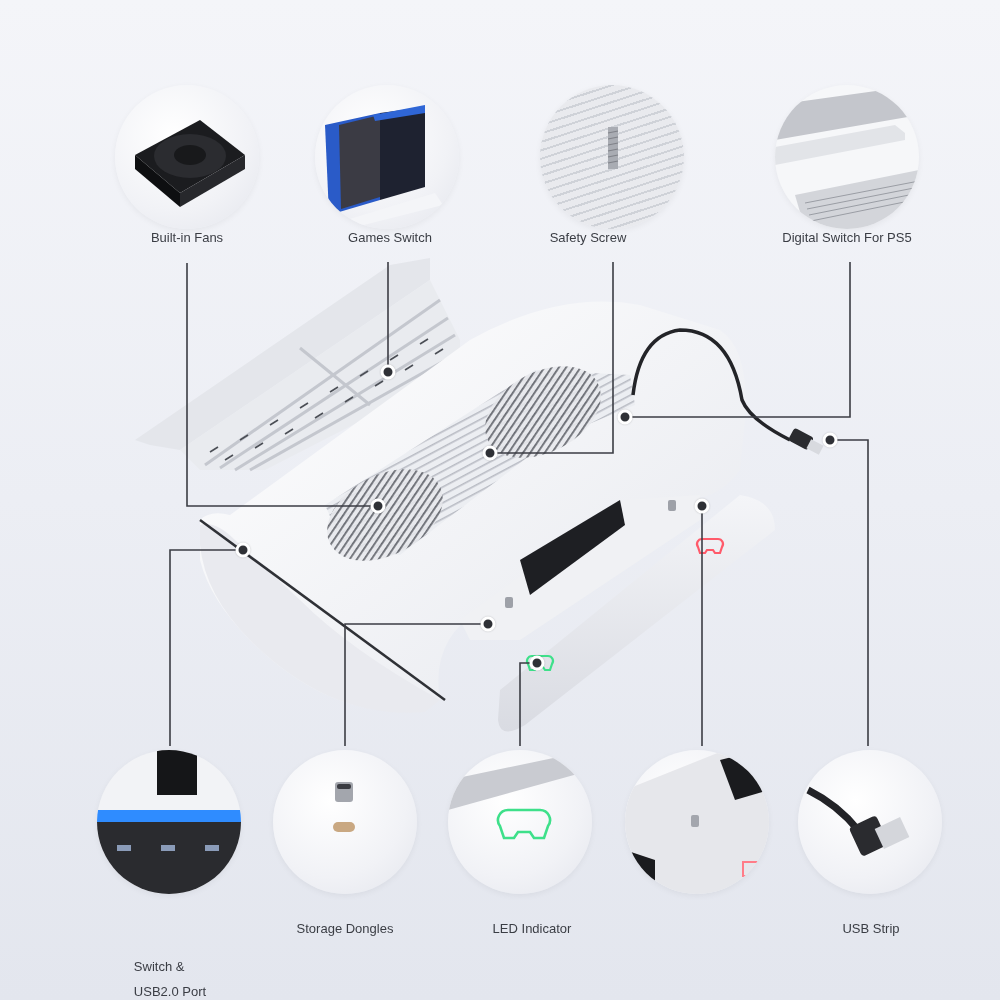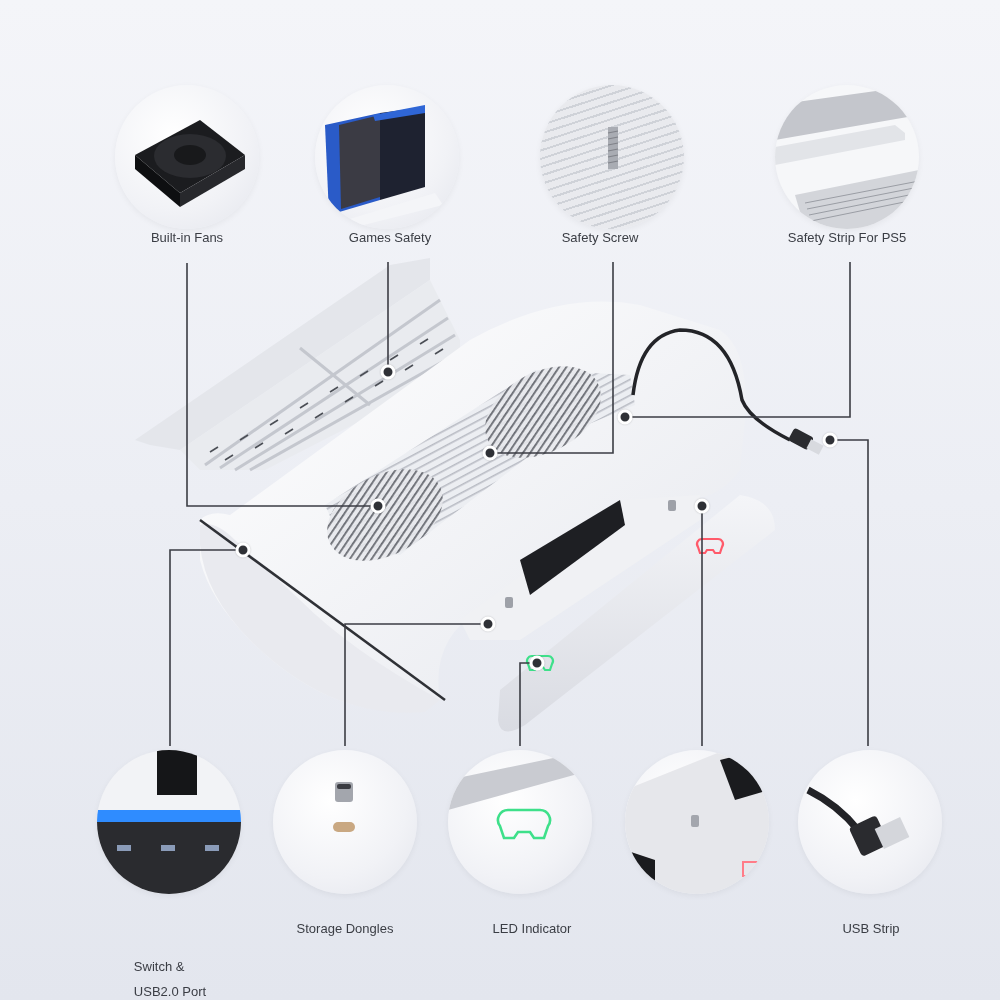--- a/index.html
+++ b/index.html
@@ -163,23 +163,23 @@
       <g stroke="#9a9da4" stroke-width="1">
           <line x1="30" y1="118" x2="144" y2="96"></line>
           <line x1="32" y1="124" x2="144" y2="102"></line>
           <line x1="34" y1="130" x2="144" y2="108"></line>
           <line x1="36" y1="136" x2="144" y2="114"></line>
         </g>
     </svg>
   </div>
 
   <div class="label" style="left:187px;top:225px">Built-in Fans</div>
-  <div class="label" style="left:390px;top:225px">Games Safety</div>
-  <div class="label" style="left:600px;top:225px">Safety Screw</div>
-  <div class="label" style="left:847px;top:225px">Safety Strip For PS5</div>
+  <div class="label" style="left:390px;top:225px">Games Switch</div>
+  <div class="label" style="left:588px;top:225px">Safety Screw</div>
+  <div class="label" style="left:847px;top:225px">Digital Switch For PS5</div>
 
   <div class="circle" style="left:97px;top:750px;background:#f2f3f6">
     <svg width="144" height="144">
       <rect x="60" y="0" width="40" height="45" fill="#151618"></rect>
       <rect x="0" y="60" width="144" height="12" fill="#2f8cff"></rect>
       <rect x="0" y="72" width="144" height="72" fill="#2a2b2f"></rect>
       <rect x="20" y="95" width="14" height="6" fill="#8a9bb8"></rect>
       <rect x="64" y="95" width="14" height="6" fill="#8a9bb8"></rect>
       <rect x="108" y="95" width="14" height="6" fill="#8a9bb8"></rect>
     </svg>

